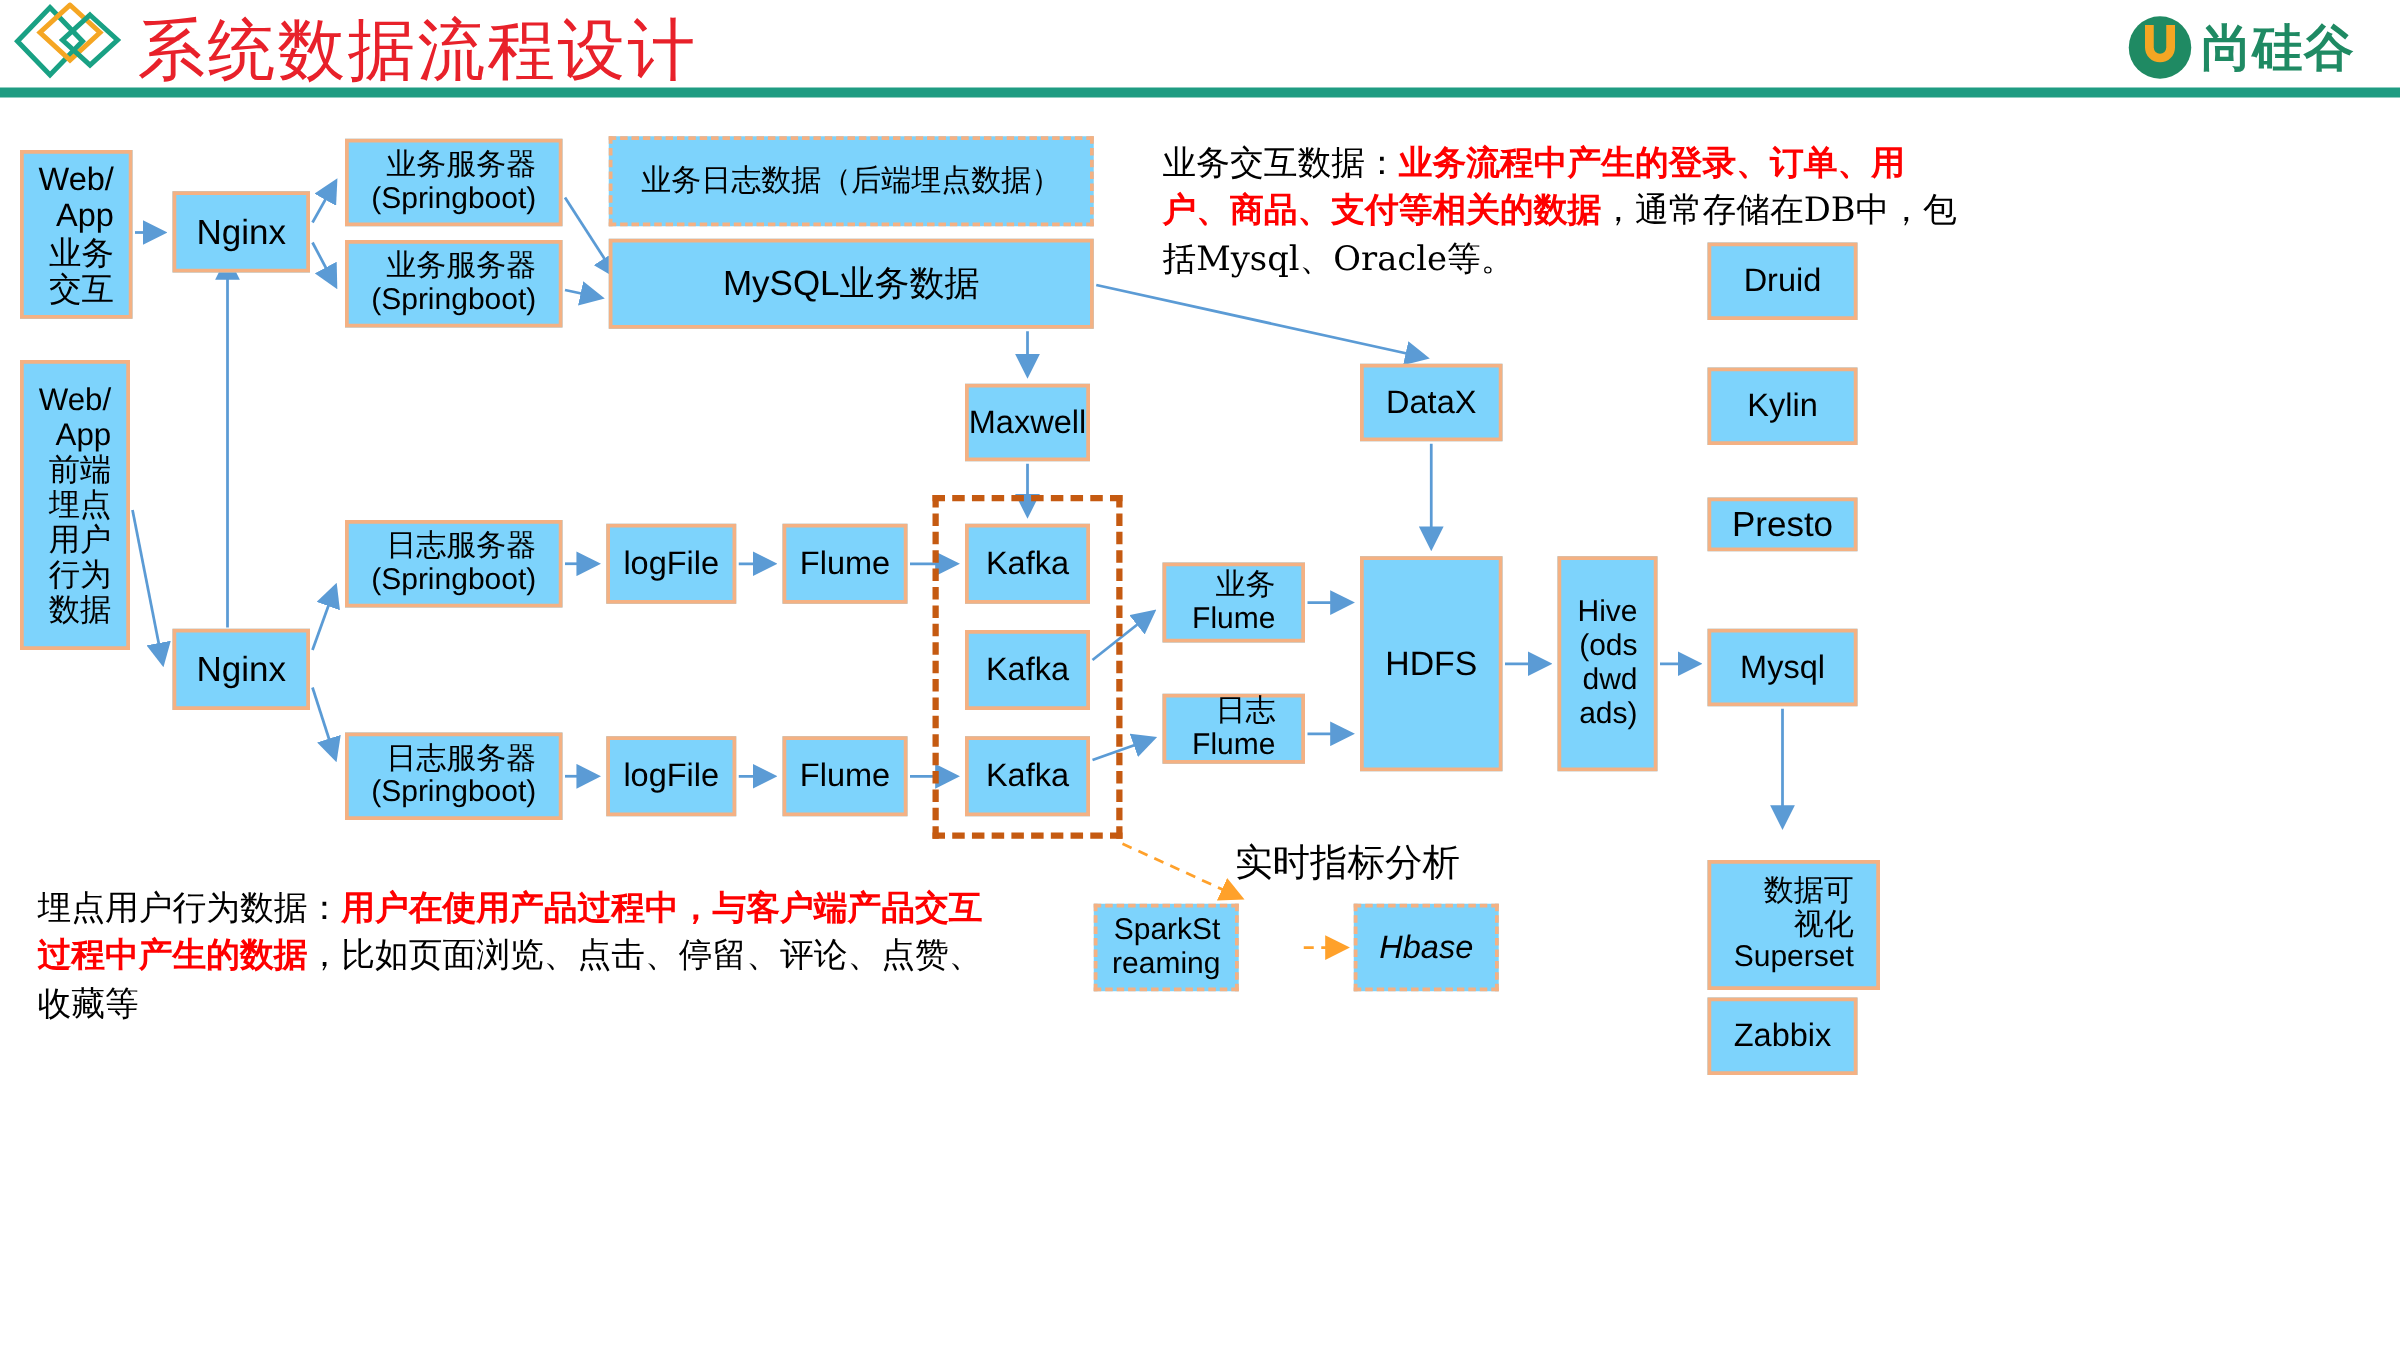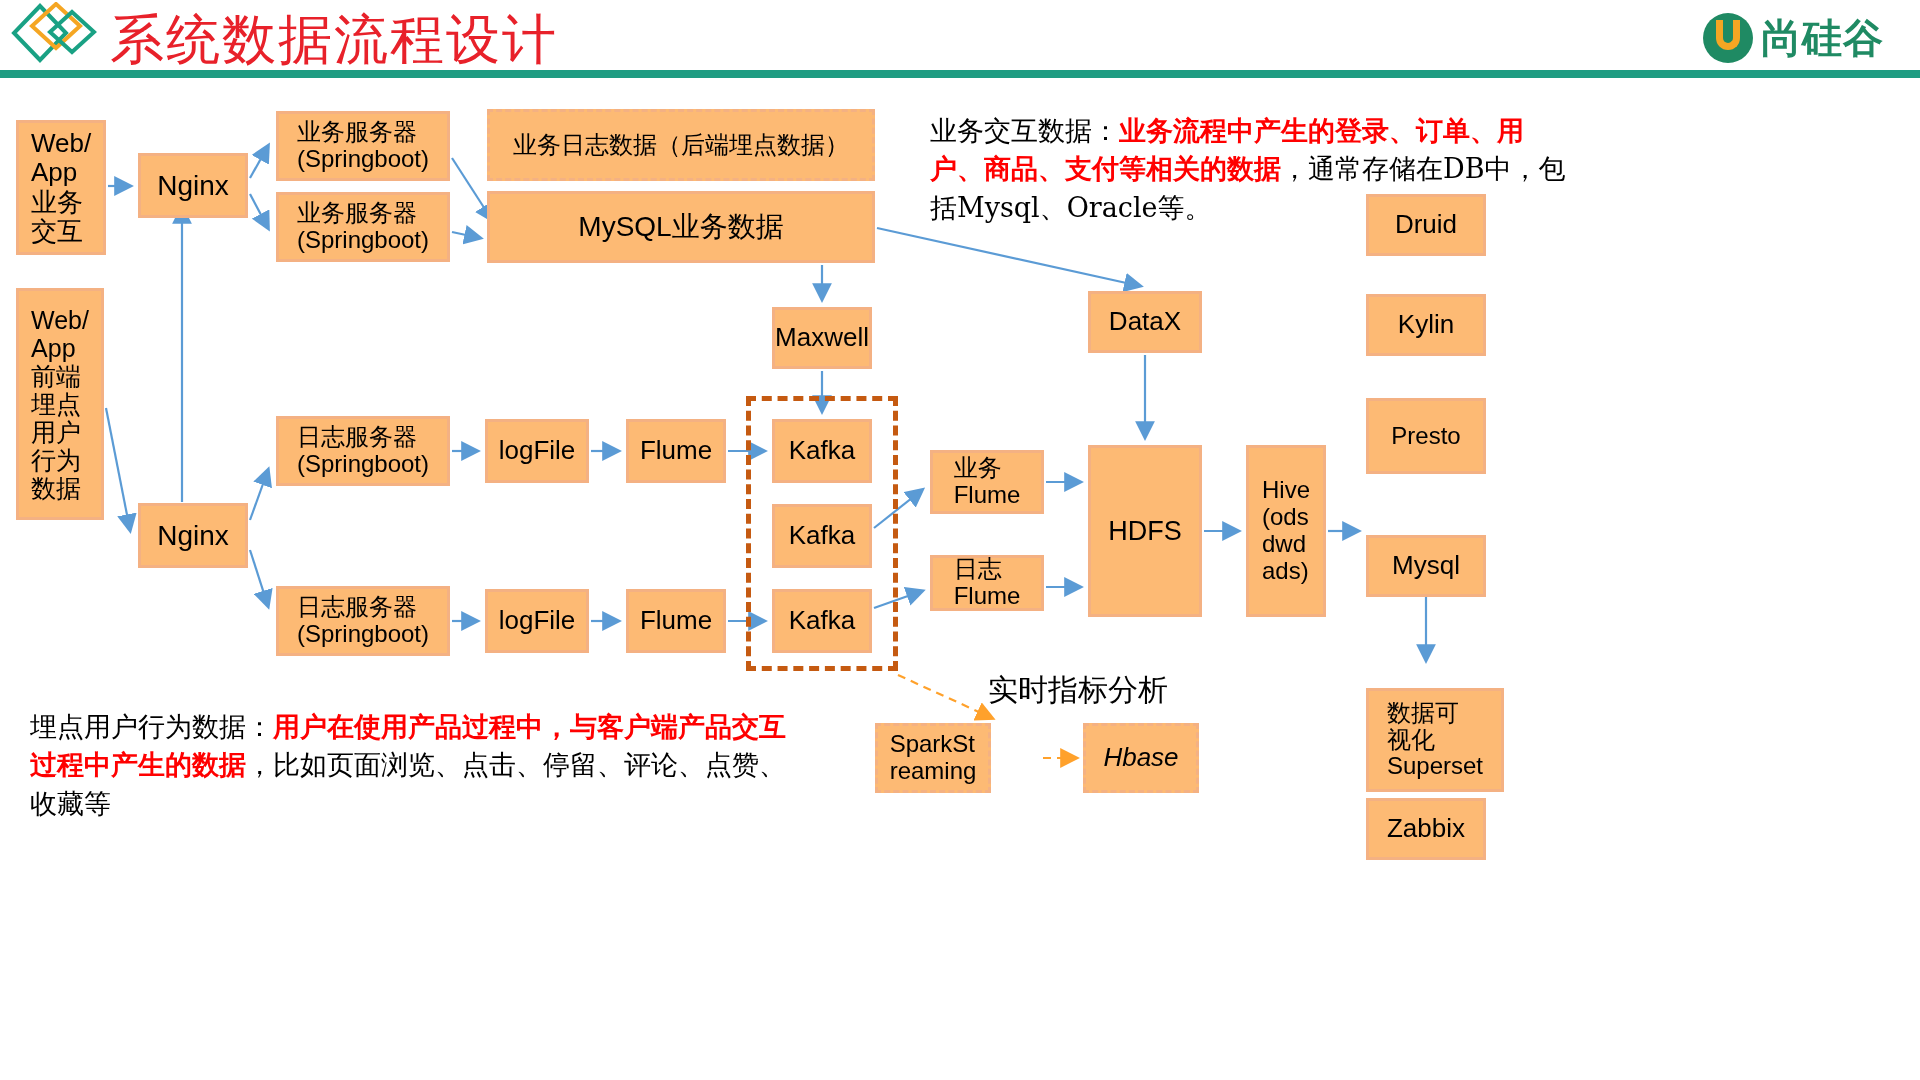--- a/index.html
+++ b/index.html
@@ -21,22 +21,22 @@
   #brand-mark:after{content:"";position:absolute;left:13px;top:7px;width:24px;height:30px;
               border:7px solid #f5a623;border-top:none;border-radius:0 0 14px 14px;
               box-sizing:border-box;}
   #brand-text{font-size:40px;color:#1f8a63;font-weight:700;letter-spacing:1px;
               font-family:"DejaVu Sans",sans-serif;}
 
   
   #canvas{position:absolute;left:0;top:78px;width:1920px;height:1002px;}
 
   .node{position:absolute;box-sizing:border-box;border:3px solid #f4b183;
-        background:#fdba74;display:flex;align-items:center;justify-content:center;
-        text-align:left;color:#000000;line-height:1.12;
+        background:#7dd3fc;display:flex;align-items:center;justify-content:center;
+        text-align:right;color:#000000;line-height:1.12;
         font-family:"Liberation Sans","DejaVu Sans",sans-serif;}
   .node .lbl{white-space:pre-line;}
 
   .node.dashdot{border:3px dashed #f4b183;}
   .grp-dashed{position:absolute;box-sizing:border-box;border:5px dashed #c55a11;
               background:transparent;}
 
   .note{position:absolute;font-family:"DejaVu Serif","Liberation Serif",serif;
         color:#000000;line-height:1.42;}
   .note .hl{color:#ff0000;font-weight:bold;}
@@ -228,24 +228,24 @@
 (ods
 dwd
 ads)</span>
       </div>
       <div class="node" style="left: 1366px; top: 116px; width: 120px; height: 62px; font-size: 26px;">
         <span class="lbl">Druid</span>
       </div>
       <div class="node" style="left: 1366px; top: 216px; width: 120px; height: 62px; font-size: 26px;">
         <span class="lbl">Kylin</span>
       </div>
-      <div class="node" style="left: 1366px; top: 320px; width: 120px; height: 76px; font-size: 24px;">
+      <div class="node" style="left: 1366px; top: 320px; width: 120px; height: 43px; font-size: 28px;">
         <span class="lbl">Presto</span>
       </div>
-      <div class="node" style="left: 1366px; top: 425px; width: 120px; height: 62px; font-size: 26px; margin-top: 32px;">
+      <div class="node" style="left: 1366px; top: 425px; width: 120px; height: 62px; font-size: 26px;">
         <span class="lbl">Mysql</span>
       </div>
       <div class="node" style="left: 1366px; top: 610px; width: 138px; height: 104px; font-size: 24px;">
         <span class="lbl">数据可
 视化
 Superset</span>
       </div>
       <div class="node" style="left: 1366px; top: 720px; width: 120px; height: 62px; font-size: 26px;">
         <span class="lbl">Zabbix</span>
       </div>

